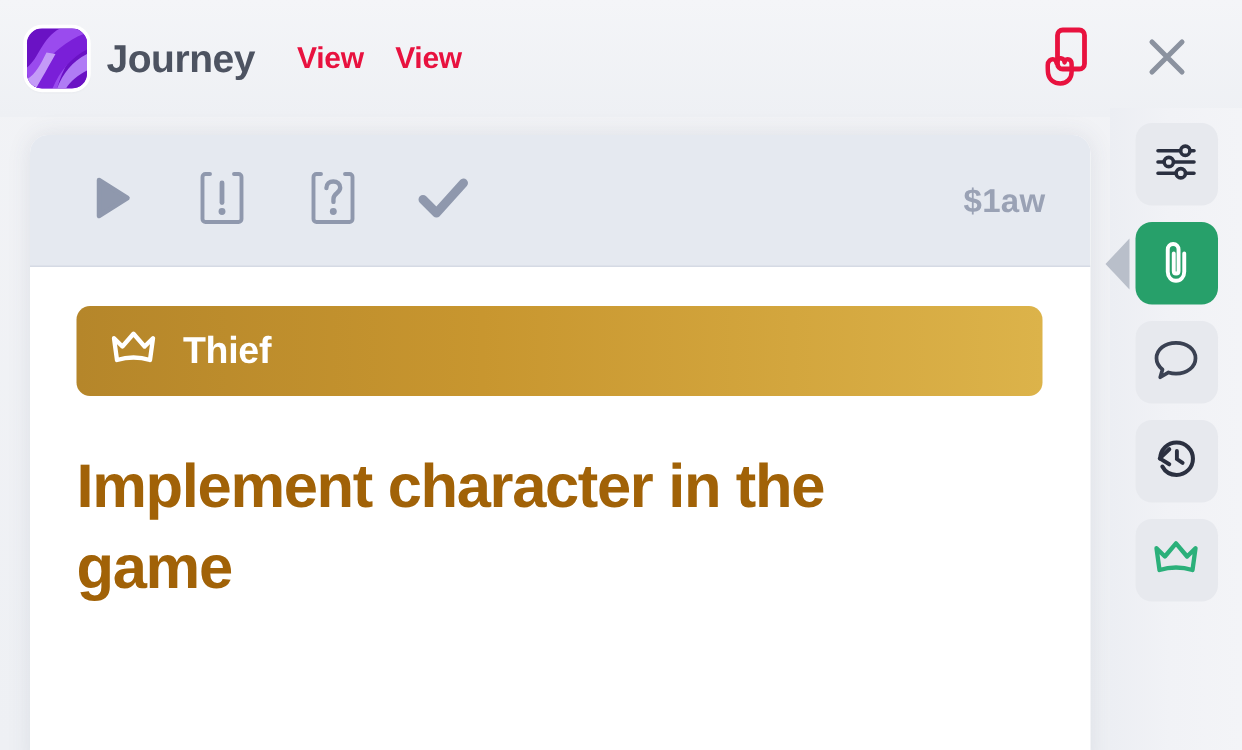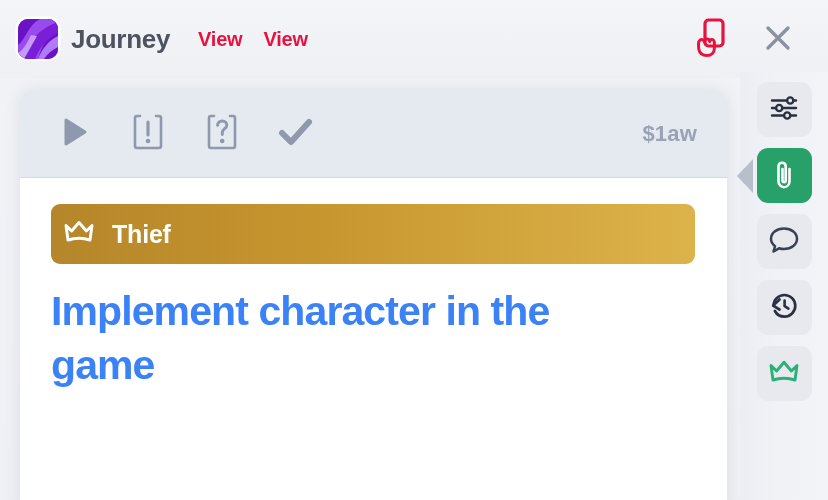--- a/index.html
+++ b/index.html
@@ -134,36 +134,36 @@
   
   .card-body { padding: 26px 32px 0 31px; }
 
   .type-banner {
     height: 60px;
     border-radius: 9px;
     background: linear-gradient(90deg, #b5862a 0%, #c8962f 42%, #dcb34a 100%);
     display: flex;
     align-items: center;
     gap: 17px;
-    padding: 0 12px;
+    padding: 0 22px;
     cursor: pointer;
   }
   .type-banner-label {
     font-size: 25px;
     font-weight: bold;
     color: #ffffff;
     letter-spacing: -0.2px;
   }
 
   .card-title {
-    margin-top: 20px;
+    margin-top: 33px;
     font-size: 41px;
     font-weight: bold;
     line-height: 1.32;
-    color: #3b82f6;
+    color: #a16207;
     letter-spacing: -0.9px;
     max-width: 600px;
   }
 
   
   .rail {
     position: absolute;
     right: 0; top: 72px;
     width: 88px;
     height: 428px;

